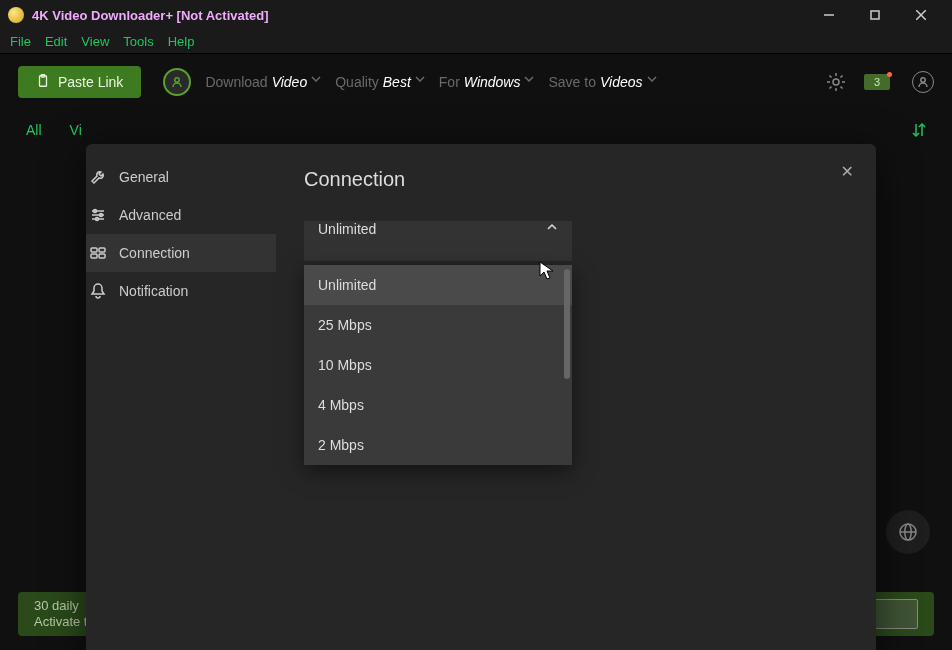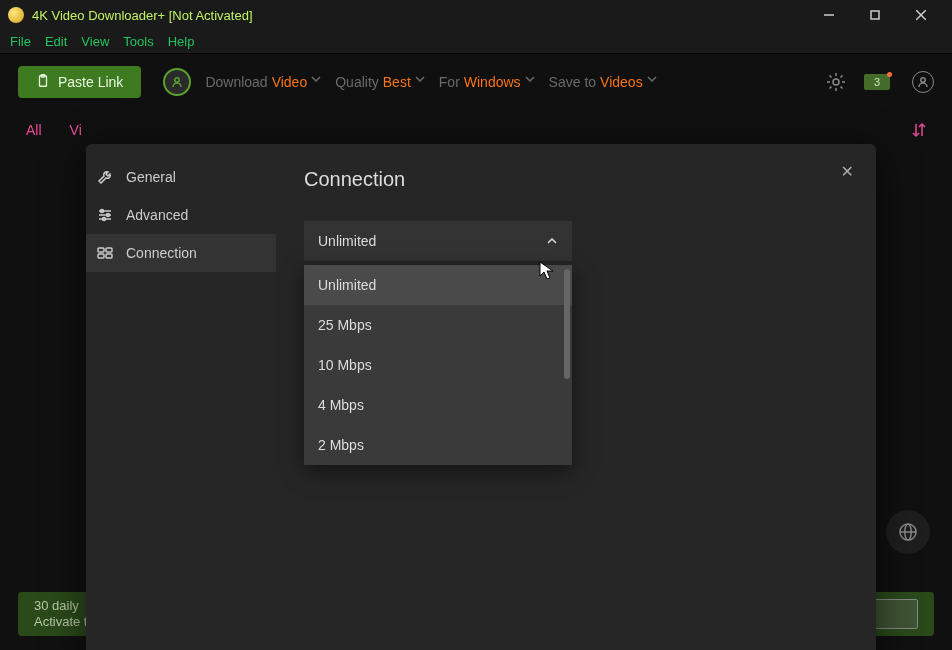--- a/index.html
+++ b/index.html
@@ -1,50 +1,50 @@
 <!DOCTYPE html>
 <html><head>
 <meta charset="utf-8">
 <style>
   * { margin: 0; padding: 0; box-sizing: border-box; font-family: "Segoe UI", Arial, sans-serif; }
   body { width: 952px; height: 650px; background: #000; overflow: hidden; position: relative; }
 
   
-  .titlebar { height: 30px; background: #1a1a1a; display: flex; align-items: center; padding: 12px 8px; color: #bef264; font-size: 13px; }
+  .titlebar { height: 30px; background: #1a1a1a; display: flex; align-items: center; padding: 12px 8px; color: #f0abfc; font-size: 13px; font-weight: bold; }
   .titlebar .appicon { width: 16px; height: 16px; border-radius: 50%; background: radial-gradient(circle at 35% 35%, #ffe680, #d4a017); margin-right: 8px; }
   .titlebar .title { flex: 1; }
   .winctrls { display: flex; }
   .winctrl { width: 46px; height: 30px; display: flex; align-items: center; justify-content: center; color: #ccc; }
   .winctrl svg { width: 10px; height: 10px; }
 
   
   .menubar { height: 24px; background: #1a1a1a; display: flex; align-items: center; padding: 0 4px; gap: 2px; color: #22c55e; font-size: 13px; border-bottom: 1px solid #000; }
   .menuitem { padding: 2px 6px; }
 
   
   .main { position: relative; height: calc(650px - 54px); background: #101010; }
 
   
   .toolbar { height: 56px; display: flex; align-items: center; padding: 0 18px; gap: 14px; color: #6a6a6a; font-size: 14px; }
   .paste-btn { background: #3e7a1f; color: #e8f5e0; padding: 8px 18px; border-radius: 4px; display: flex; gap: 8px; font-size: 14px; }
   .paste-btn svg { width: 14px; height: 14px; }
   .avatar-green { width: 28px; height: 28px; border-radius: 50%; background: #2a2a2a; border: 2px solid #5aa02c; display: flex; align-items: center; justify-content: center; margin-left: 8px; }
   .avatar-green svg { width: 12px; height: 12px; stroke: #5aa02c; }
   .tb-item { display: flex; align-items: flex-start; gap: 4px; }
-  .tb-item .val { color: #f97316; }
+  .tb-item .val { color: #ffffff; font-style: italic; }
   .chev { width: 10px; height: 10px; }
   .spacer { flex: 1; }
   .gear { width: 20px; height: 20px; color: #888; }
   .badge { background: #446b2a; color: #c8e6b8; font-size: 11px; padding: 2px 10px; border-radius: 2px; margin-left: 4px; position: relative; }
   .badge::before { content:""; position:absolute; top:-2px; right:-2px; width:5px; height:5px; background:#ff6b35; border-radius:50%; }
   .usercircle { width: 22px; height: 22px; border: 1.5px solid #888; border-radius: 50%; display: flex; align-items: center; justify-content: center; margin-left: 8px; }
   .usercircle svg { width: 12px; height: 12px; stroke: #888; }
 
   
-  .filters { height: 40px; display: flex; align-items: center; padding: 0 26px; gap: 28px; color: #ec4899; font-size: 14px; }
+  .filters { height: 40px; display: flex; align-items: center; padding: 0 26px; gap: 28px; color: #22c55e; font-size: 14px; }
   .filters .right { margin-left: auto; display: flex; gap: 20px; }
 
   
   .bodytext { position: absolute; top: 250px; left: 560px; color: #777; font-size: 13px; line-height: 20px; }
 
   
   .togglerow { position: absolute; top: 336px; left: 300px; width: 551px; height: 38px; background: #000; border-radius: 4px; display: flex; align-items: center; justify-content: flex-end; padding: 0 12px; }
   .toggle { width: 32px; height: 16px; background: #555; border-radius: 8px; position: relative; }
   .toggle::after { content: ""; position: absolute; left: 2px; top: 2px; width: 12px; height: 12px; background: #ccc; border-radius: 50%; }
 
@@ -52,30 +52,30 @@
   .promo { position: absolute; left: 18px; right: 18px; bottom: 14px; height: 44px; background: #2a4a1a; border-radius: 4px; display: flex; align-items: center; padding: 0 16px; color: #b8c8a8; font-size: 13px; }
   .promo .lines { flex: 1; line-height: 16px; }
   .promo-btn { width: 180px; height: 30px; background: #6a6a6a55; border: 1px solid #888; border-radius: 2px; }
 
   
   .globe-btn { position: absolute; right: 22px; bottom: 96px; width: 44px; height: 44px; border-radius: 50%; background: #1e1e1e; display: flex; align-items: center; justify-content: center; color: #888; }
 
   
   .modal { position: absolute; left: 86px; top: 90px; width: 790px; height: 524px; background: #262626; border-radius: 6px; display: flex; box-shadow: 0 8px 40px rgba(0,0,0,.6); }
   .modal-side { width: 190px; padding: 14px 0; }
-  .side-item { display: flex; align-items: center; gap: 12px; padding: 10px 10px; color: #ccc; font-size: 14px; }
+  .side-item { display: flex; align-items: center; gap: 12px; padding: 10px 3px; color: #ccc; font-size: 14px; }
   .side-item.active { background: #333; }
   .side-item svg { width: 18px; height: 18px; flex-shrink: 0; }
 
   .modal-main { flex: 1; position: relative; padding: 24px 28px; }
   .modal-title { color: #ddd; font-size: 20px; font-weight: 400; margin-bottom: 30px; }
   .modal-close { position: absolute; top: 18px; right: 22px; color: #aaa; font-size: 16px; }
 
   .field-label { color: #aaa; font-size: 14px; margin-bottom: 10px; }
-  .select { width: 268px; height: 40px; background: #333; display: flex; align-items: center; justify-content: space-between; padding: 0 14px; color: #ddd; font-size: 14px; position: relative; }
+  .select { width: 268px; height: 40px; background: #333; display: flex; align-items: flex-start; justify-content: space-between; padding: 0 14px; color: #ddd; font-size: 14px; position: relative; }
 
   
   .dropdown { position: absolute; left: 0; top: 44px; width: 268px; background: #3a3a3a; box-shadow: 0 6px 20px rgba(0,0,0,.5); }
   .dd-item { height: 40px; display: flex; align-items: center; padding: 0 14px; color: #ddd; font-size: 14px; }
   .dd-item.hover { background: #4a4a4a; }
   .dd-scroll { position: absolute; right: 2px; top: 4px; width: 6px; height: 110px; background: #666; border-radius: 3px; }
 
   
   .cursor { position: absolute; left: 539px; top: 207px; pointer-events: none; }
 
@@ -236,20 +236,27 @@
       </div>
       <div class="side-item active">
         <svg viewBox="0 0 18 18">
             <rect x="2" y="4" width="6" height="4" rx="1"></rect>
             <rect x="10" y="10" width="6" height="4" rx="1"></rect>
             <rect x="2" y="10" width="6" height="4" rx="1"></rect>
             <rect x="10" y="4" width="6" height="4" rx="1"></rect>
           </svg>
         <span>Connection</span>
       </div>
+      <div class="side-item">
+        <svg viewBox="0 0 18 18">
+            <path d="M9 2a4 4 0 0 0-4 4v3l-2 3h12l-2-3V6a4 4 0 0 0-4-4z"></path>
+            <path d="M7 14a2 2 0 0 0 4 0"></path>
+          </svg>
+        <span>Notification</span>
+      </div>
 
     </div>
 
     <div class="modal-main">
       <div class="modal-title">Connection</div>
       <div class="modal-close">✕</div>
 
       <div class="select">
         <span>Unlimited</span>
         <svg width="12" height="12" viewBox="0 0 12 12">

